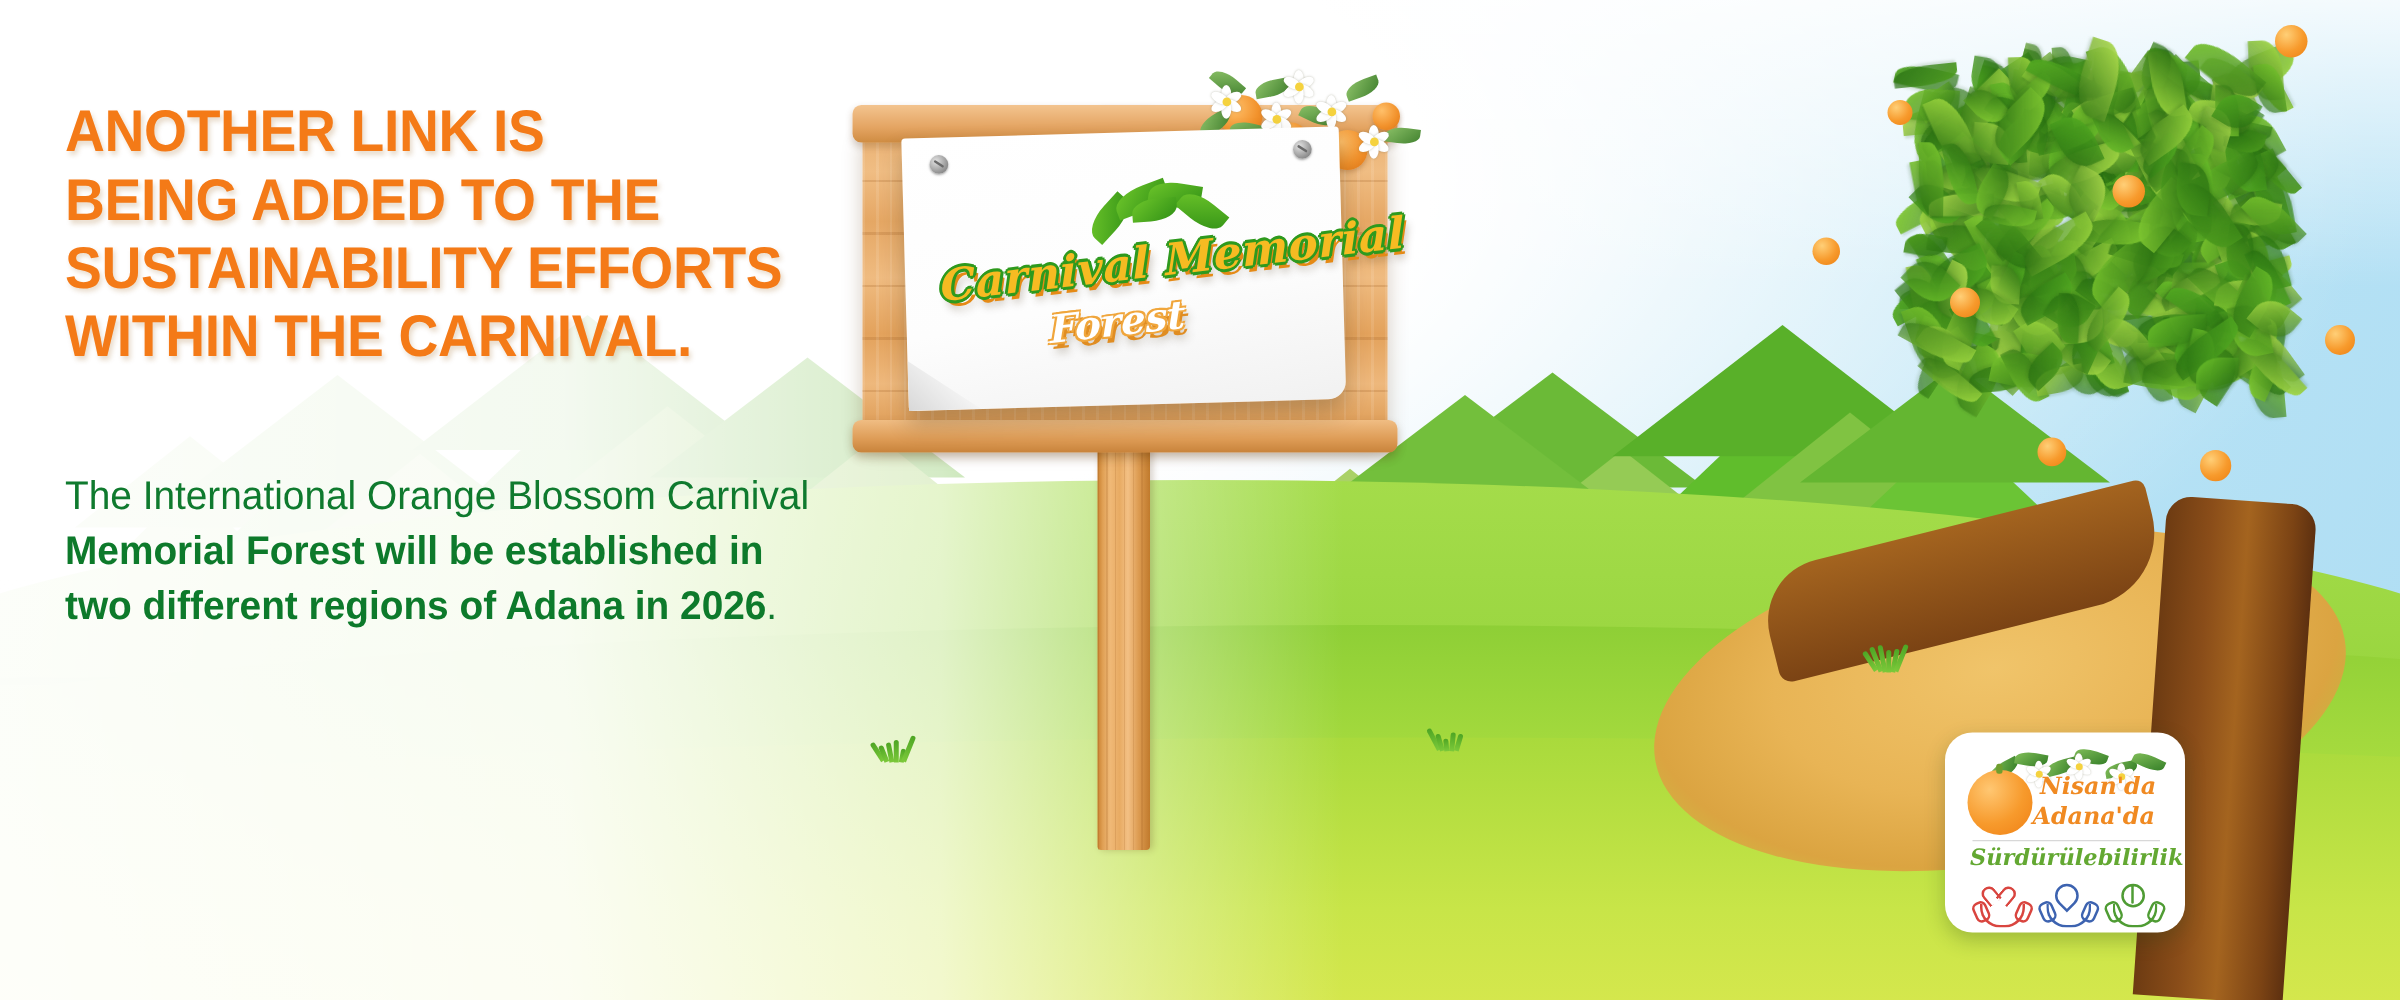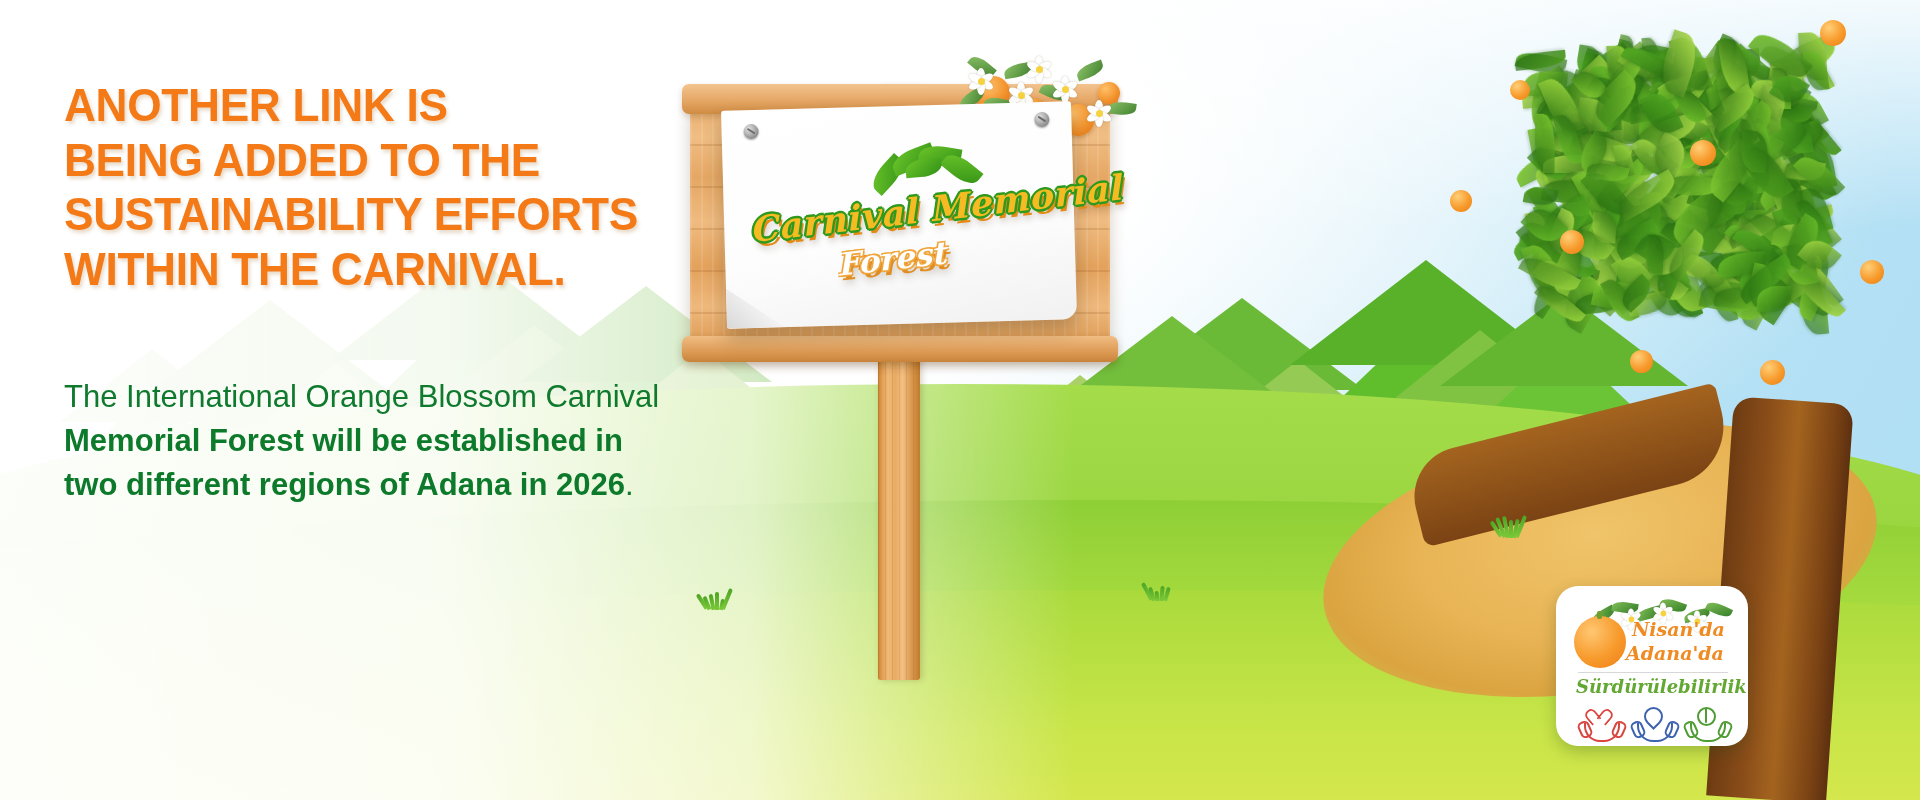--- a/index.html
+++ b/index.html
@@ -39,21 +39,21 @@
   .hill-c{bottom:-40px;height:250px;left:-26%;width:170%;background:linear-gradient(180deg,#a9da3c 0%,#c8e548 55%,#dbe84f 100%);}
   .hill-line{position:absolute;left:-10%;width:125%;height:10px;border-radius:50%;background:rgba(74,150,30,.35);}
 
   
   .left-wash{
     position:absolute;left:0;top:0;width:56%;height:100%;
     background:linear-gradient(90deg,rgba(255,255,255,.97) 0%,rgba(255,255,255,.93) 42%,rgba(255,255,255,.72) 70%,rgba(255,255,255,0) 100%);
   }
 
   
-  .copy{position:absolute;left:64px;top:78px;width:640px;z-index:40;}
+  .copy{position:absolute;left:52px;top:78px;width:640px;z-index:40;}
   .headline{
     margin:0;color:#f47a17;font-weight:800;font-size:47px;line-height:1.16;
     letter-spacing:-.3px;text-transform:uppercase;
     font-family:"Liberation Sans",sans-serif;
     text-shadow:2px 3px 4px rgba(150,90,20,.22);
     transform:scaleX(.94);transform-origin:left center;
   }
   .body-copy{
     margin:78px 0 0 0;color:#0f7a2e;font-size:32px;line-height:1.38;font-weight:400;
     transform:scaleX(.97);transform-origin:left center;

